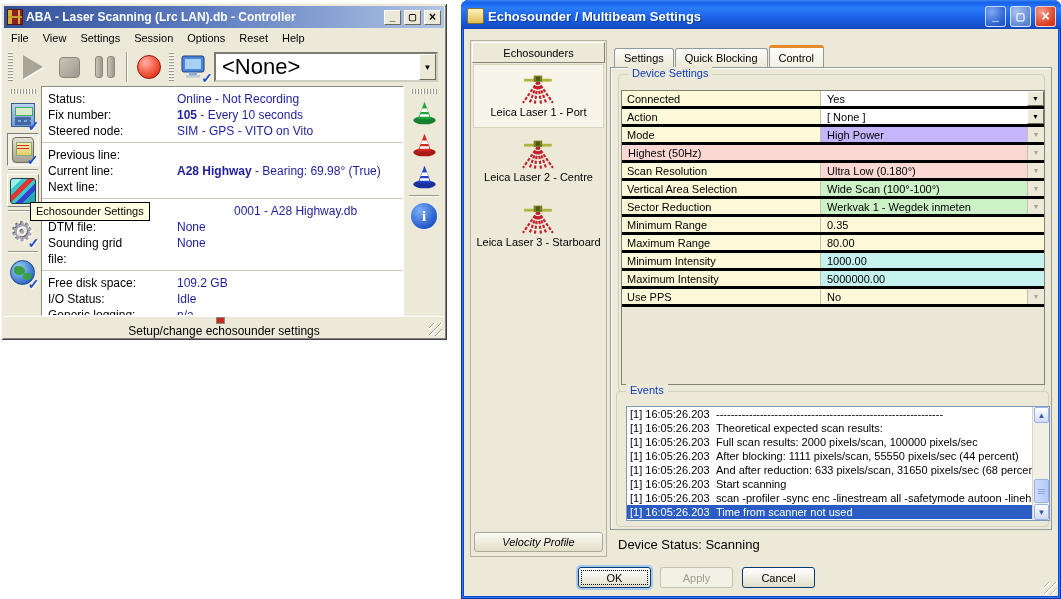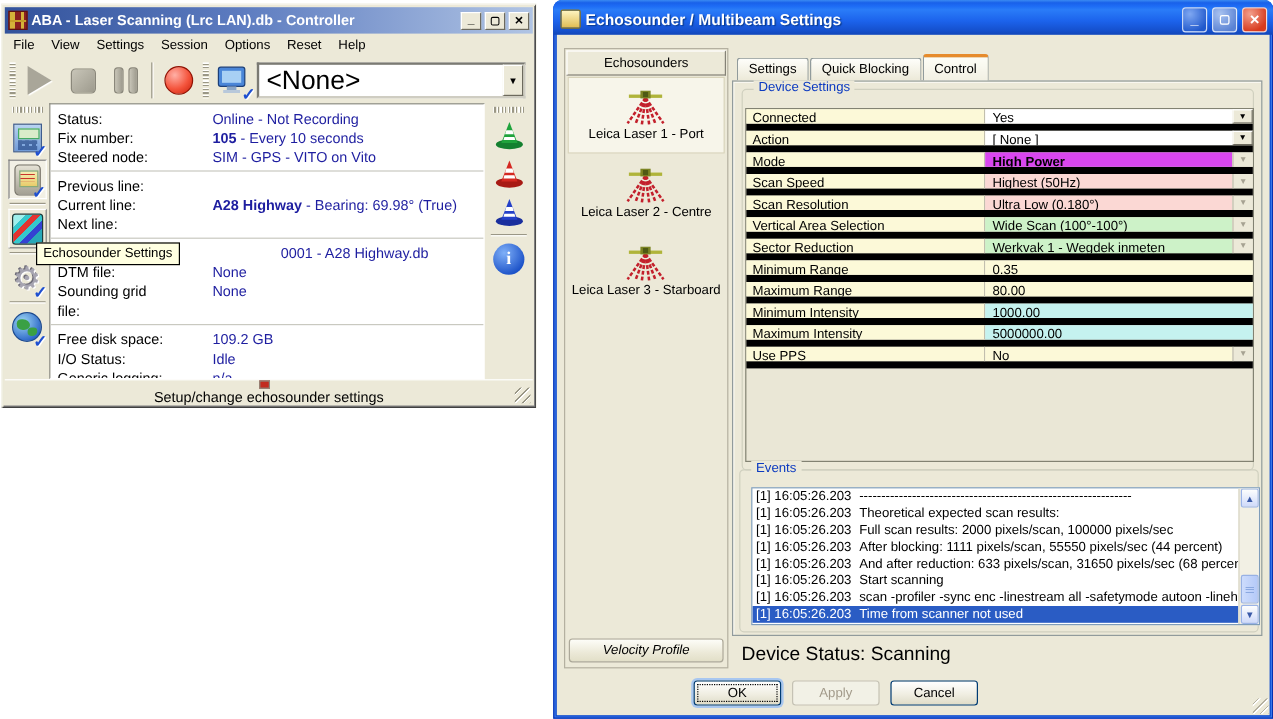--- a/index.html
+++ b/index.html
@@ -144,25 +144,25 @@
   .tabPanel { left:146px; top:38px; width:442px; height:463px; background:#ece9d8;
               border:1px solid #919b9c; box-shadow:inset 1px 1px 0 #fdfcf8; }
 
   .groupbox { position:absolute; border:1px solid #d0d0bf; border-radius:4px; }
   .gbDS { left:7px; top:6px; width:427px; height:318px; }
   .gbEV { left:5px; top:323px; width:433px; height:136px; }
   .gbLabel { position:absolute; top:-8px; left:9px; background:#ece9d8; padding:0 4px; color:#0d3bc0; }
 
   .tableDS { position:absolute; left:10px; top:22px; width:424px; height:295px; border:1px solid #828272;
              background:#eae7d6; }
-  .rowDS { display:flex; height:18px; border-bottom:6px solid #000000; font-size:11px; }
+  .rowDS { display:flex; height:18px; border-bottom:3px solid #000000; font-size:11px; }
   .rowDS .cLab { width:199px; flex:none; background:#fcf9d8; border-right:1px solid #c2bfae;
                  padding:2px 0 0 5px; white-space:nowrap; overflow:hidden; }
   .rowDS .cVal { flex:1; padding:2px 0 0 6px; white-space:nowrap; overflow:hidden; }
-  .v-edit { background:#fff; } .v-dis { background:#d946ef;font-weight:bold; } .v-pink { background:#fbd8d4; }
+  .v-edit { background:#fff; } .v-dis { background:#c4b5fd; } .v-pink { background:#fbd8d4; }
   .v-green { background:#cdf2c8; } .v-yellow { background:#fcf9d8; } .v-cyan { background:#c5f2ef; }
   .dropBtn { width:17px; flex:none; display:flex; align-items:center; justify-content:center; font-size:7px; }
   .dropBtn.on { background:#ece9d8; border:1px solid; border-color:#fff #6d6a5e #6d6a5e #fff; color:#000; }
   .dropBtn.off { background:#ece9d8; border-left:1px solid #c2bfae; color:#a6a292; }
 
   .evList { position:absolute; left:9px; top:14px; width:424px; height:115px; background:#fff;
             border:1px solid #7f9db9; overflow:hidden; }
   .evRow { display:flex; height:14px; line-height:14px; padding-left:3px; white-space:nowrap;
            overflow:hidden; margin-right:17px; }
   .evRow .ts { width:86px; flex:none; }
@@ -171,21 +171,21 @@
   .evSB { position:absolute; right:0; top:0; bottom:0; width:17px; background:#f2f0e4; border-left:1px solid #d8d5c4; }
   .sbBtn { position:absolute; left:1px; width:15px; height:16px; border-radius:2px;
            background:linear-gradient(#fdfefd,#cfdafa); border:1px solid #9ab3e8; color:#3a5aa8;
            font-size:8px; display:flex; align-items:center; justify-content:center; }
   .sbUp { top:0; } .sbDn { bottom:0; }
   .sbThumb { position:absolute; left:1px; top:72px; width:15px; height:24px; border-radius:2px;
              background:linear-gradient(90deg,#cddcfc,#b4c9f8); border:1px solid #98b1e4; }
   .sbThumb::after { content:""; position:absolute; left:3px; right:3px; top:9px; height:6px;
         background:repeating-linear-gradient(180deg,#8aa8e0 0 1px, transparent 1px 2px); }
 
-  .devStatus { left:154px; top:508px; font-size:16px; }
+  .devStatus { left:154px; top:508px; font-size:13px; }
   .xpBtn { position:absolute; top:538px; width:73px; height:21px; border:1px solid #003c74; border-radius:3px;
            background:linear-gradient(180deg,#fff,#f0eee2 55%,#dfdcc8); font-size:11px;
            display:flex; align-items:center; justify-content:center; font-family:"Liberation Sans",sans-serif; }
   .btnOK { left:114px; box-shadow:0 0 0 2px #a8c7f0; outline:1px dotted #000; outline-offset:-4px; }
   .btnApply { left:196px; border-color:#c5c2b4; color:#a29a8a; background:#f2f1e6; box-shadow:none; }
   .btnCancel { left:278px; }
   .gripR { position:absolute; right:1px; bottom:1px; width:13px; height:13px;
         background:repeating-linear-gradient(135deg, transparent 0 3px, #b4b0a0 3px 4px, #fff 4px 5px); }
 </style>
 </head>
@@ -453,21 +453,20 @@
             <div class="cLab">Action</div>
             <div class="cVal v-edit">[ None ]</div>
             <div class="dropBtn on">▼</div>
           </div>
         <div class="rowDS">
             <div class="cLab">Mode</div>
             <div class="cVal v-dis">High Power</div>
             <div class="dropBtn off">▼</div>
           </div>
         <div class="rowDS">
-            <div class="cLab">Scan Speed</div>
             <div class="cVal v-pink">Highest  (50Hz)</div>
             <div class="dropBtn off">▼</div>
           </div>
         <div class="rowDS">
             <div class="cLab">Scan Resolution</div>
             <div class="cVal v-pink">Ultra Low  (0.180°)</div>
             <div class="dropBtn off">▼</div>
           </div>
         <div class="rowDS">
             <div class="cLab">Vertical Area Selection</div>

